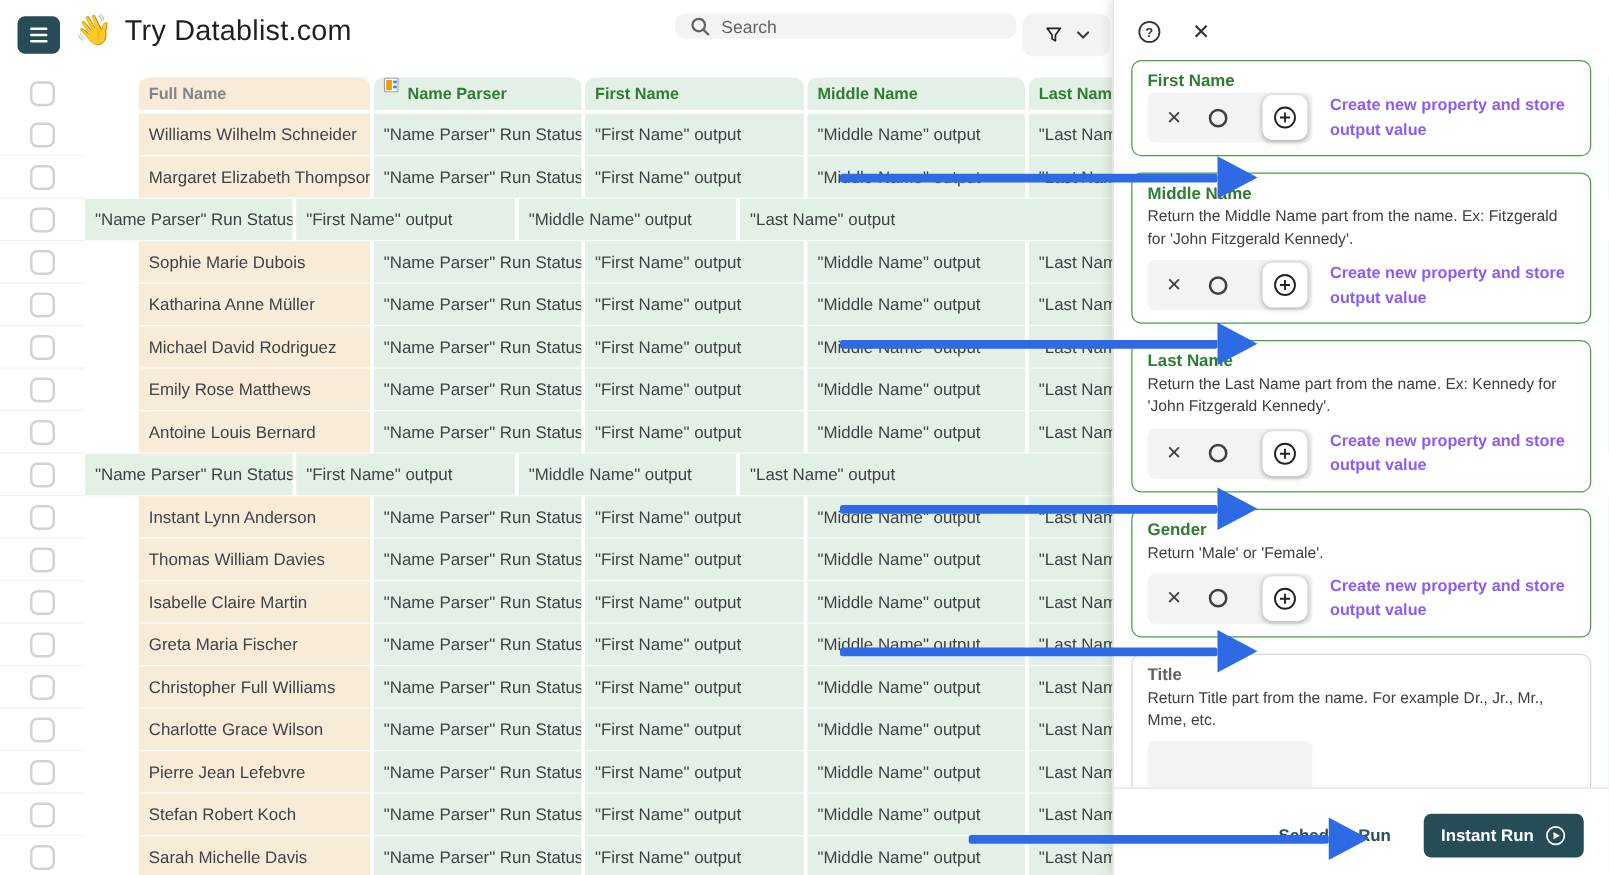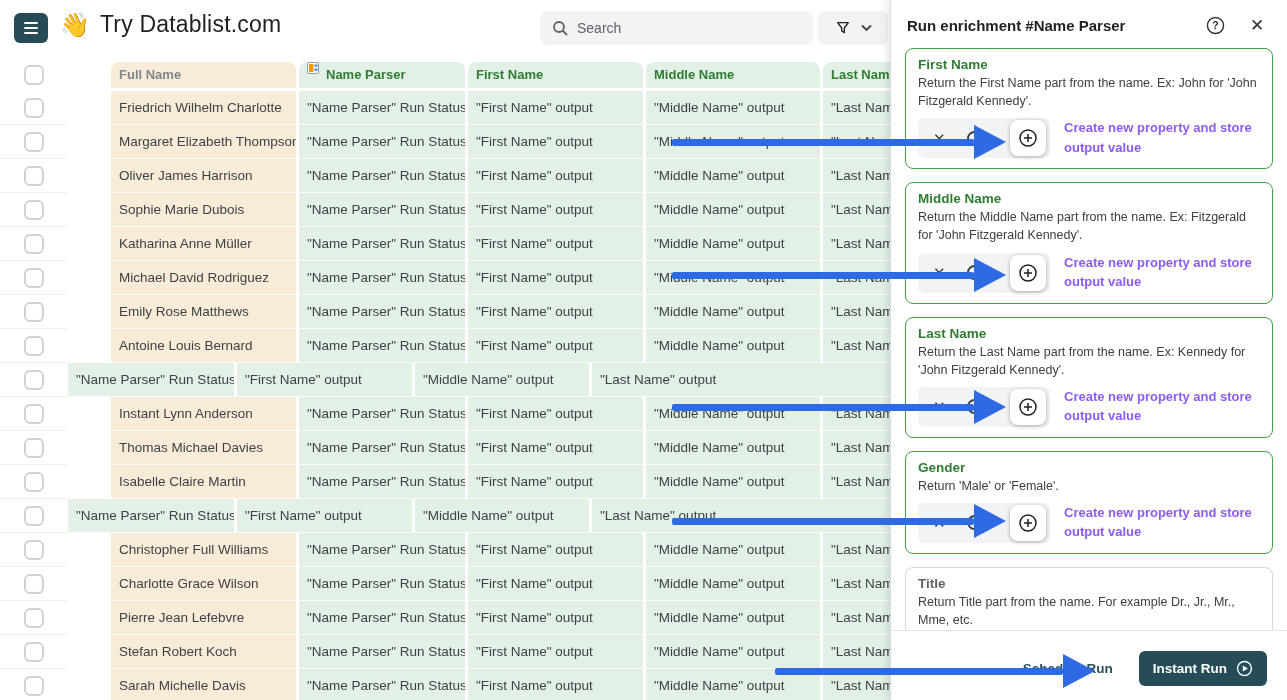--- a/index.html
+++ b/index.html
@@ -9,21 +9,21 @@
 
   
   .topbar { position:absolute; top:0; left:0; width:890px; height:56px; background:#fff; z-index:2; }
   .hamburger { position:absolute; left:14px; top:13px; width:34px; height:30px;
                background:#254c57; border:none; border-radius:6px; cursor:pointer;
                display:flex; flex-direction:column; justify-content:center; align-items:center; gap:3px; }
   .hamburger i { display:block; width:14px; height:2px; background:#fff; border-radius:1px; }
   .app-title { position:absolute; left:60px; top:11px; display:flex; align-items:center; gap:10px; }
   .wave { font-size:24px; line-height:1; }
   .title-text { font-size:23px; font-weight:500; color:#1f2023; letter-spacing:.2px; }
-  .searchbox { position:absolute; left:540px; top:11px; width:273px; height:34px; background:#f1f3f4;
+  .searchbox { position:absolute; left:540px; top:11px; width:273px; height:20px; background:#f1f3f4;
                border-radius:8px; display:flex; align-items:center; padding:0 12px; gap:9px; }
   .searchbox input { flex:1; border:none; background:transparent; outline:none; font-size:14px;
                      font-family:"Liberation Sans",sans-serif; color:#202124; }
   .searchbox input::placeholder { color:#5f6368; }
   .filterbtn { position:absolute; left:818px; top:11px; width:70px; height:34px; background:#f1f3f4;
                border:none; border-radius:8px; display:flex; align-items:center; justify-content:center;
                gap:10px; cursor:pointer; }
 
   
   .table { position:absolute; top:56px; left:0; width:1287px; height:644px; padding-top:6px; z-index:1; }
@@ -145,21 +145,21 @@
     </div>
     <div class="cell col-e hdr-green">
       <span>Last Name</span>
     </div>
   </div>
   <div id="rows">
   <div class="trow">
     <div class="cell check">
       <span class="cb"></span>
     </div>
-    <div class="cell col-a">Friedrich Wilhelm Charlotte</div>
+    <div class="cell col-a">Williams Wilhelm Schneider</div>
     <div class="cell col-b">"Name Parser" Run Status</div>
     <div class="cell col-c">"First Name" output</div>
     <div class="cell col-d">"Middle Name" output</div>
     <div class="cell col-e">"Last Name" output</div>
   </div>
 
   <div class="trow">
     <div class="cell check">
       <span class="cb"></span>
     </div>
@@ -167,21 +167,20 @@
     <div class="cell col-b">"Name Parser" Run Status</div>
     <div class="cell col-c">"First Name" output</div>
     <div class="cell col-d">"Middle Name" output</div>
     <div class="cell col-e">"Last Name" output</div>
   </div>
 
   <div class="trow">
     <div class="cell check">
       <span class="cb"></span>
     </div>
-    <div class="cell col-a">Oliver James Harrison</div>
     <div class="cell col-b">"Name Parser" Run Status</div>
     <div class="cell col-c">"First Name" output</div>
     <div class="cell col-d">"Middle Name" output</div>
     <div class="cell col-e">"Last Name" output</div>
   </div>
 
   <div class="trow">
     <div class="cell check">
       <span class="cb"></span>
     </div>
@@ -254,21 +253,21 @@
     <div class="cell col-b">"Name Parser" Run Status</div>
     <div class="cell col-c">"First Name" output</div>
     <div class="cell col-d">"Middle Name" output</div>
     <div class="cell col-e">"Last Name" output</div>
   </div>
 
   <div class="trow">
     <div class="cell check">
       <span class="cb"></span>
     </div>
-    <div class="cell col-a">Thomas Michael Davies</div>
+    <div class="cell col-a">Thomas William Davies</div>
     <div class="cell col-b">"Name Parser" Run Status</div>
     <div class="cell col-c">"First Name" output</div>
     <div class="cell col-d">"Middle Name" output</div>
     <div class="cell col-e">"Last Name" output</div>
   </div>
 
   <div class="trow">
     <div class="cell check">
       <span class="cb"></span>
     </div>
@@ -276,20 +275,21 @@
     <div class="cell col-b">"Name Parser" Run Status</div>
     <div class="cell col-c">"First Name" output</div>
     <div class="cell col-d">"Middle Name" output</div>
     <div class="cell col-e">"Last Name" output</div>
   </div>
 
   <div class="trow">
     <div class="cell check">
       <span class="cb"></span>
     </div>
+    <div class="cell col-a">Greta Maria Fischer</div>
     <div class="cell col-b">"Name Parser" Run Status</div>
     <div class="cell col-c">"First Name" output</div>
     <div class="cell col-d">"Middle Name" output</div>
     <div class="cell col-e">"Last Name" output</div>
   </div>
 
   <div class="trow">
     <div class="cell check">
       <span class="cb"></span>
     </div>
@@ -341,37 +341,35 @@
     <div class="cell col-b">"Name Parser" Run Status</div>
     <div class="cell col-c">"First Name" output</div>
     <div class="cell col-d">"Middle Name" output</div>
     <div class="cell col-e">"Last Name" output</div>
   </div>
 </div>
 </div>
 
 <aside class="panel">
   <div class="panel-header">
-    <span class="panel-title">Run enrichment #Name Parser</span>
     <button class="icon-btn help-btn">
       <svg width="19" height="19" viewBox="0 0 20 20">
         <circle cx="10" cy="10" r="8.5" fill="none" stroke="#2f3237" stroke-width="1.5"></circle>
         <text x="10" y="14" text-anchor="middle" font-size="11" font-weight="bold" fill="#2f3237" font-family="Liberation Sans, sans-serif">?</text>
       </svg>
     </button>
     <button class="icon-btn">
       <span class="close-x">✕</span>
     </button>
   </div>
 
   <div class="cards">
 
     <div class="card">
       <div class="card-title">First Name</div>
-      <div class="card-desc">Return the First Name part from the name. Ex: John for 'John Fitzgerald Kennedy'.</div>
       <div class="ctl-row">
         <div class="ctl-box">
           <span class="x-icon">✕</span>
           <span class="ring-icon"></span>
           <button class="plus-btn">
             <svg width="22" height="22" viewBox="0 0 22 22">
               <circle cx="11" cy="11" r="8" fill="none" stroke="#202124" stroke-width="1.5"></circle>
               <line x1="11" y1="7" x2="11" y2="15" stroke="#202124" stroke-width="1.5"></line>
               <line x1="7" y1="11" x2="15" y2="11" stroke="#202124" stroke-width="1.5"></line>
             </svg>

